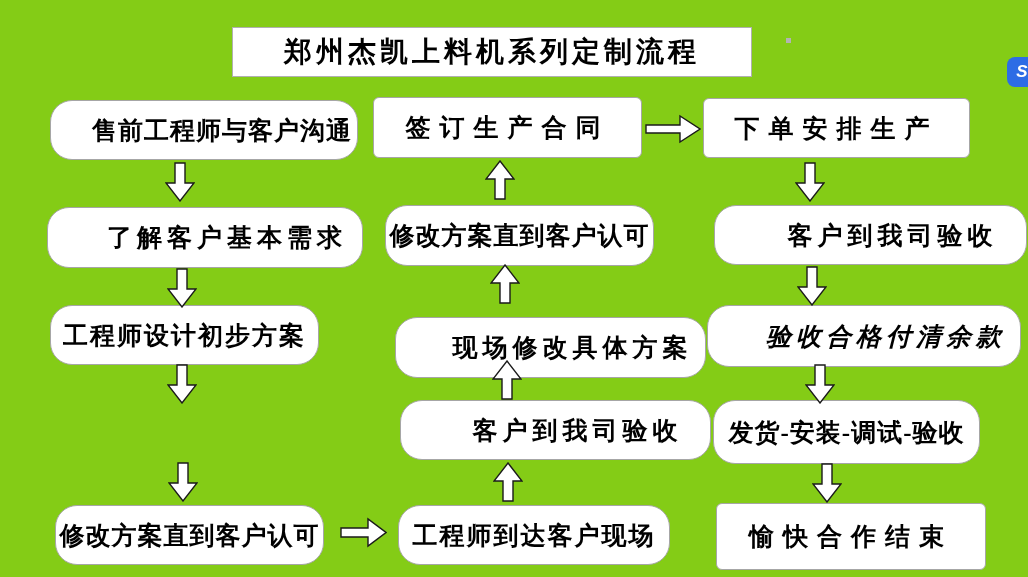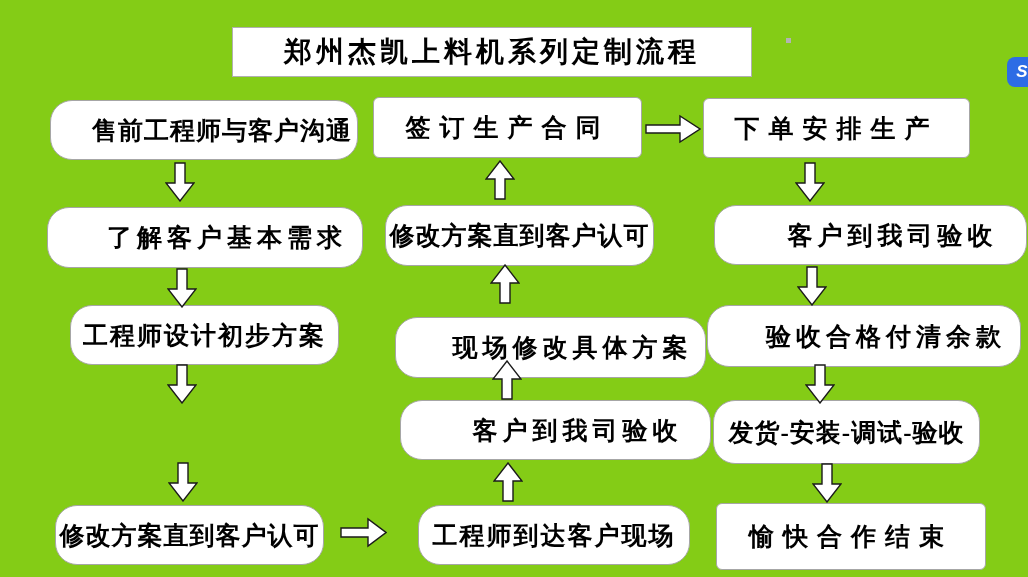--- a/index.html
+++ b/index.html
@@ -23,21 +23,21 @@
   .box {
     position: absolute;
     border: 1px solid #a6a6a6;
     border-radius: 22px;
     background: #ffffff;
     display: flex; align-items: center; justify-content: center;
     font-size: 25px; font-weight: bold;
     white-space: nowrap;
   }
   .ls0 { letter-spacing: 1px; }
-  .ls2 { letter-spacing: 2px; margin-left: 20px; }
+  .ls2 { letter-spacing: 2px; }
   .ls4 { letter-spacing: 5px; padding-left: 44px; }
   .ls8 { letter-spacing: 9px; border-radius: 6px; }
   .arrow { position: absolute; line-height: 0; }
   .arrow svg { display: block; }
   .float-icon {
     position: absolute;
     left: 1007px; top: 57px; width: 30px; height: 30px;
     border-radius: 8px;
     background: #2d6ce5;
     display: flex; align-items: center; justify-content: center;
@@ -65,21 +65,21 @@
   <div class="box ls0" style="left:55px;top:505px;width:267px;height:58px;">修改方案直到客户认可</div>
 
   <div class="box ls8" style="left:373px;top:97px;width:267px;height:59px;">签订生产合同</div>
   <div class="box ls0" style="left:385px;top:205px;width:267px;height:59px;">修改方案直到客户认可</div>
   <div class="box ls4" style="left:395px;top:317px;width:265px;height:59px;">现场修改具体方案</div>
   <div class="box ls4" style="left:400px;top:400px;width:265px;height:58px;">客户到我司验收</div>
   <div class="box ls2" style="left:398px;top:505px;width:270px;height:58px;">工程师到达客户现场</div>
 
   <div class="box ls8" style="left:703px;top:98px;width:265px;height:58px;">下单安排生产</div>
   <div class="box ls4" style="left:714px;top:205px;width:267px;height:58px;">客户到我司验收</div>
-  <div class="box ls4" style="left:707px;top:305px;width:268px;height:60px;">验收合格付清余款</div>
+  <div class="box ls4" style="left:707px;top:305px;width:268px;height:60px;font-style:italic;">验收合格付清余款</div>
   <div class="box ls0" style="left:713px;top:400px;width:265px;height:62px;">发货-安装-调试-验收</div>
   <div class="box ls8" style="left:716px;top:503px;width:268px;height:65px;text-align:right;">愉快合作结束</div>
 
   <div class="arrow" style="left:165px;top:162px;">
     <svg width="30" height="40" viewBox="0 0 30 40">
         <polygon points="10,1 20,1 20,21 29,21 15,39 1,21 10,21" fill="#ffffff" stroke="#1a1a1a" stroke-width="1.4"></polygon>
       </svg>
   </div>
   <div class="arrow" style="left:167px;top:268px;">
     <svg width="30" height="40" viewBox="0 0 30 40">

